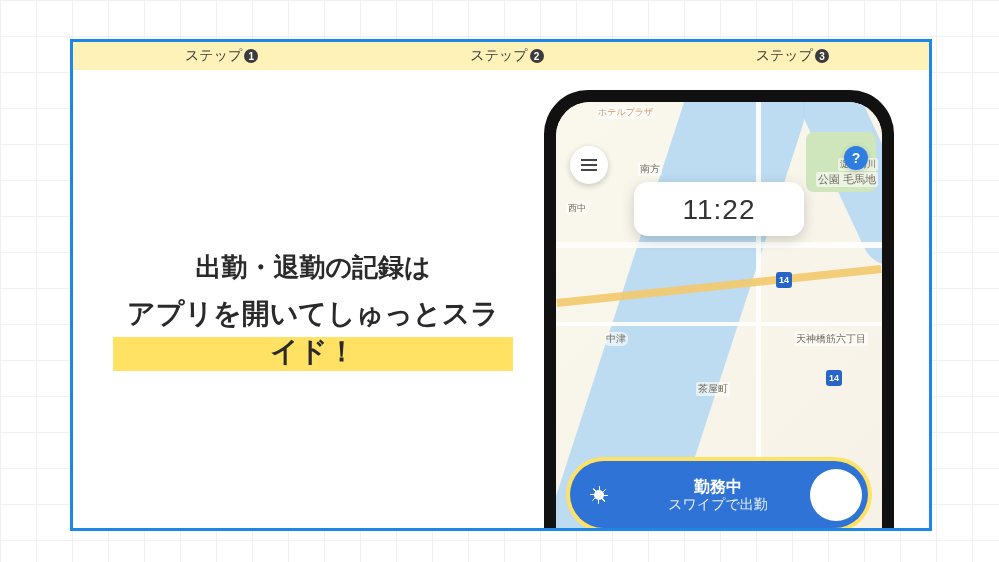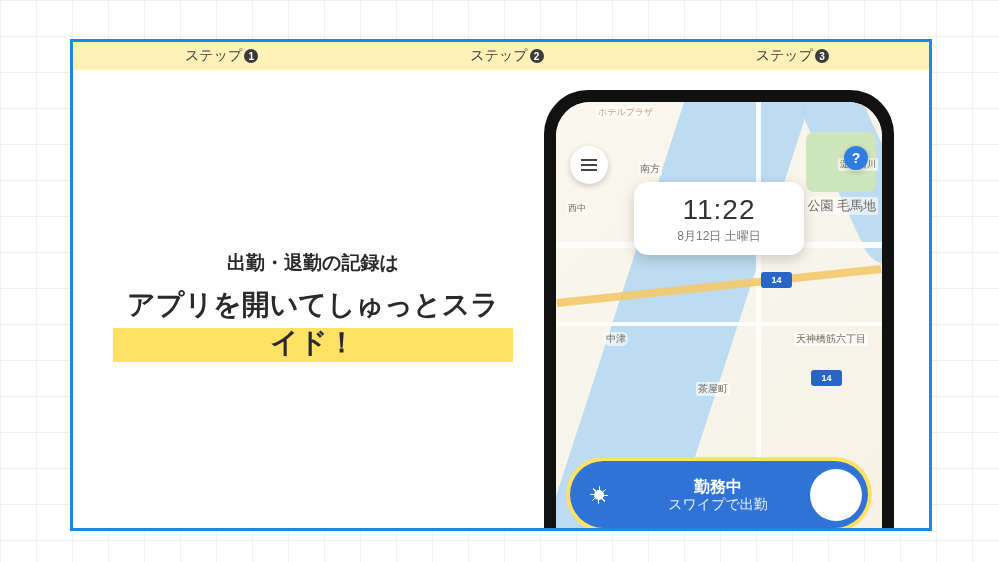--- a/index.html
+++ b/index.html
@@ -54,21 +54,21 @@
     font-weight: 700;
   }
   .content { position: relative; height: calc(100% - 28px); }
   .copy {
     position: absolute;
     left: 40px; top: 180px;
     width: 400px;
     text-align: center;
   }
   .copy-line1 {
-    font-size: 19px;
+    font-size: 26px;
     font-weight: 700;
     color: #2a2a2a;
     margin-bottom: 10px;
   }
   .copy-line2 {
     font-size: 28px;
     font-weight: 700;
     color: #2a2a2a;
     display: inline-block;
     background: linear-gradient(transparent 55%, #ffe264 55%);
@@ -134,21 +134,21 @@
     padding: 0 2px;
     border-radius: 2px;
   }
   .park {
     position: absolute;
     background: #cfe5bc;
     border-radius: 8px;
   }
   .route-badge {
     position: absolute;
-    width: 31px; height: 16px;
+    width: 16px; height: 16px;
     background: #2765c7;
     color: #fff;
     font-size: 9px;
     font-weight: 700;
     border-radius: 3px;
     display: flex;
     align-items: center;
     justify-content: center;
   }
   .menu-btn {
@@ -283,36 +283,35 @@
           <div class="road h2"></div>
           <div class="road v1"></div>
           <div class="road hw"></div>
 
           <span class="map-label" style="left:40px; top:4px; color:#c96; font-size:9px;">ホテルプラザ</span>
           <span class="map-label" style="left:82px; top:60px;">南方</span>
           <span class="map-label" style="left:48px; top:230px;border-radius:6px;">中津</span>
           <span class="map-label" style="left:140px; top:280px;">茶屋町</span>
           <span class="map-label" style="right:14px; top:230px;">天神橋筋六丁目</span>
           <span class="map-label" style="right:4px; top:56px; font-size:9px;">淀川河川</span>
-          <span class="map-label" style="right:4px; top:70px; font-size:13px;margin-top:25px;">公園 毛馬地</span>
+          <span class="map-label" style="right:4px; top:70px; font-size:11px;">公園 毛馬地</span>
           <span class="map-label" style="left:34px; bottom:150px;">大阪駅</span>
           <span class="map-label" style="left:10px; top:100px; font-size:9px;">西中</span>
 
           <span class="route-badge" style="right:90px; top:170px;">14</span>
           <span class="route-badge" style="right:40px; top:268px;">14</span>
         </div>
 
         <div class="menu-btn">
           <span></span>
         </div>
         <div class="help-btn">?</div>
 
         <div class="clock-card">
           <div class="clock-time">11:22</div>
-          <div class="clock-date">8月12日 土曜日</div>
         </div>
 
         <div class="slider">
           <span class="sun-icon"></span>
           <div class="slider-text">
             <div class="slider-title">勤務中</div>
             <div class="slider-sub">スワイプで出勤</div>
           </div>
           <div class="slider-knob"></div>
         </div>

